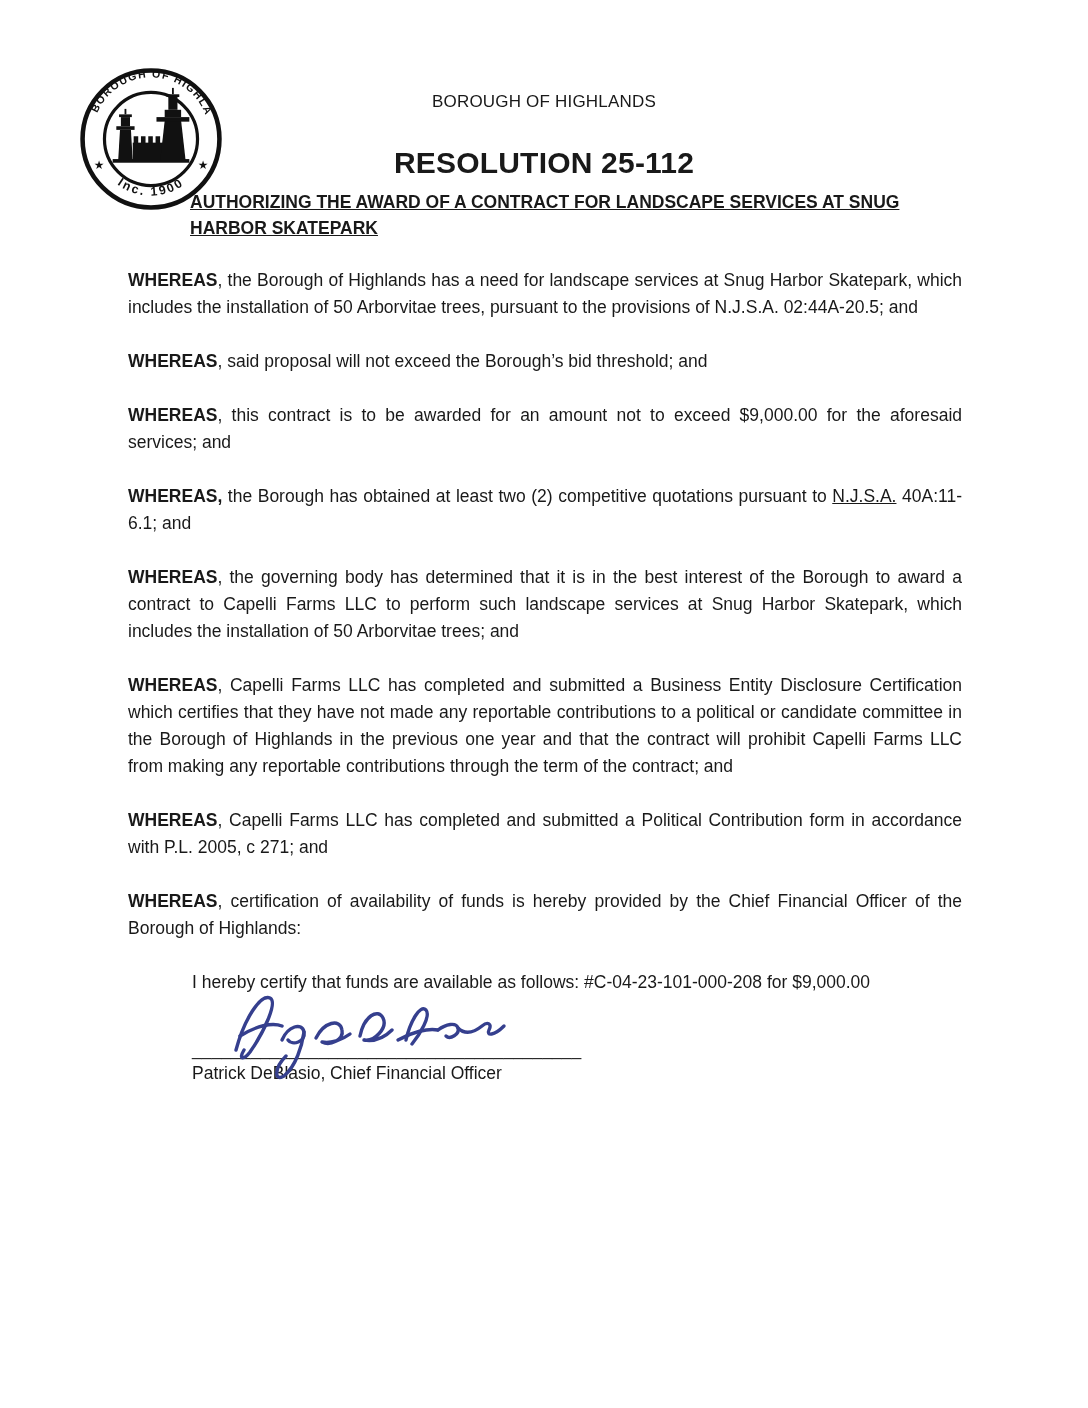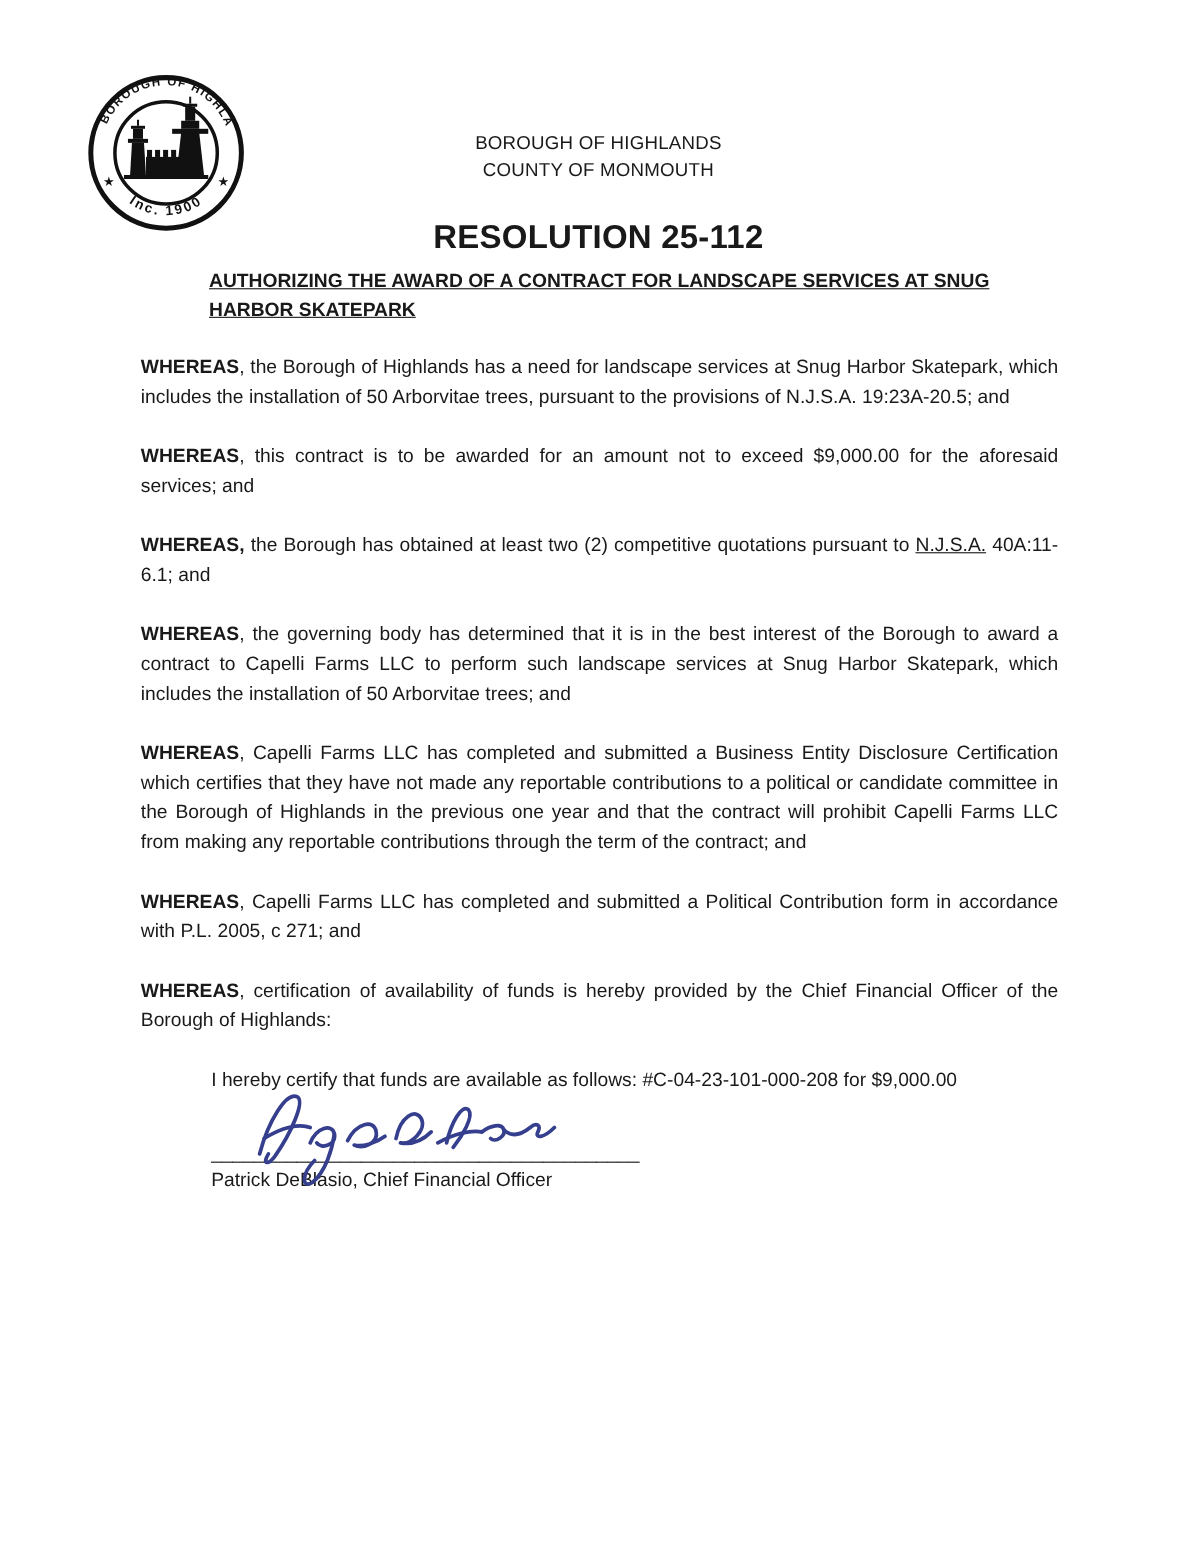--- a/index.html
+++ b/index.html
@@ -9,21 +9,21 @@
     font-family: "Liberation Sans", sans-serif;
     color: #191919;
     overflow: hidden;
   }
   .page { position: relative; width: 1088px; height: 1408px; background: #fff; }
 
   
   .seal { position: absolute; left: 78px; top: 66px; width: 146px; height: 146px; }
 
   
-  .header { padding-top: 117px; text-align: center; font-size: 17px; line-height: 25px; letter-spacing: 0.2px; }
+  .header { padding-top: 89px; text-align: center; font-size: 17px; line-height: 25px; letter-spacing: 0.2px; }
   .title  { margin-top: 33px; text-align: center; font-size: 30px; font-weight: 700; line-height: 32px; letter-spacing: 0.2px; }
   .subtitle { margin: 10px 0 0 190px; width: 726px; font-size: 17.5px; font-weight: 700; line-height: 26px; text-decoration: underline; }
 
   
   .body { margin: 26px 126px 0 128px; width: 834px; font-size: 17.5px; line-height: 27px; }
   .para { margin: 0 0 27px 0; text-align: justify; }
   .para:last-child { margin-bottom: 0; }
   .b { font-weight: 700; margin-top: 28px; }
   .u { text-decoration: underline; }
 
@@ -75,32 +75,32 @@
       <rect x="86" y="56" width="36" height="5"></rect>
       <rect x="95" y="48" width="18" height="8"></rect>
       <rect x="99" y="34" width="10" height="14"></rect>
       <rect x="97" y="31" width="14" height="3"></rect>
       <rect x="103" y="24" width="2" height="7"></rect>
     </g>
   </svg>
 
   <div class="header">
     <div>BOROUGH OF HIGHLANDS</div>
-    <div>COUNTY OF MONMOUTH</div>
   </div>
 
   <div class="title">RESOLUTION 25-112</div>
 
   <div class="subtitle">
     <div>AUTHORIZING THE AWARD OF A CONTRACT FOR LANDSCAPE SERVICES AT SNUG</div>
     <div>HARBOR SKATEPARK</div>
   </div>
 
   <div class="body">
-      <p class="para"><span class="b">WHEREAS</span><span>, the Borough of Highlands has a need for landscape services at Snug Harbor Skatepark, which includes the installation of 50 Arborvitae trees, pursuant to the provisions of N.J.S.A. 19:23A-20.5; and</span></p>
+      <p class="para"><span class="b">WHEREAS</span><span>, the Borough of Highlands has a need for landscape services at Snug Harbor Skatepark, which includes the installation of 50 Arborvitae trees, pursuant to the provisions of N.J.S.A. 02:44A-20.5; and</span></p>
+      <p class="para"><span class="b">WHEREAS</span><span>, said proposal will not exceed the Borough’s bid threshold; and</span></p>
       <p class="para"><span class="b">WHEREAS</span><span>, this contract is to be awarded for an amount not to exceed $9,000.00 for the aforesaid services; and</span></p>
       <p class="para"><span class="b">WHEREAS,</span><span> the Borough has obtained at least two (2) competitive quotations pursuant to </span><span class="u">N.J.S.A.</span><span> 40A:11-6.1; and</span></p>
       <p class="para"><span class="b">WHEREAS</span><span>, the governing body has determined that it is in the best interest of the Borough to award a contract to Capelli Farms LLC to perform such landscape services at Snug Harbor Skatepark, which includes the installation of 50 Arborvitae trees; and</span></p>
       <p class="para"><span class="b">WHEREAS</span><span>, Capelli Farms LLC has completed and submitted a Business Entity Disclosure Certification which certifies that they have not made any reportable contributions to a political or candidate committee in the Borough of Highlands in the previous one year and that the contract will prohibit Capelli Farms LLC from making any reportable contributions through the term of the contract; and</span></p>
       <p class="para"><span class="b">WHEREAS</span><span>, Capelli Farms LLC has completed and submitted a Political Contribution form in accordance with P.L. 2005, c 271; and</span></p>
       <p class="para"><span class="b">WHEREAS</span><span>, certification of availability of funds is hereby provided by the Chief Financial Officer of the Borough of Highlands:</span></p>
     </div>
 
   <div class="cert">
     <p class="cert-line">I hereby certify that funds are available as follows: #C-04-23-101-000-208 for $9,000.00</p>

